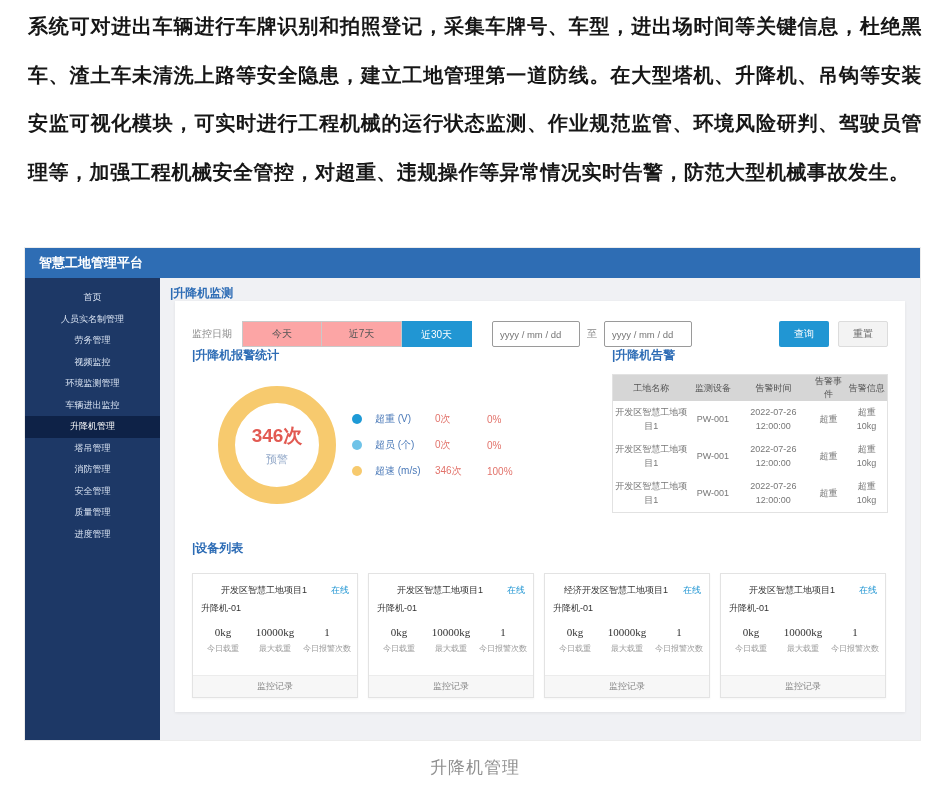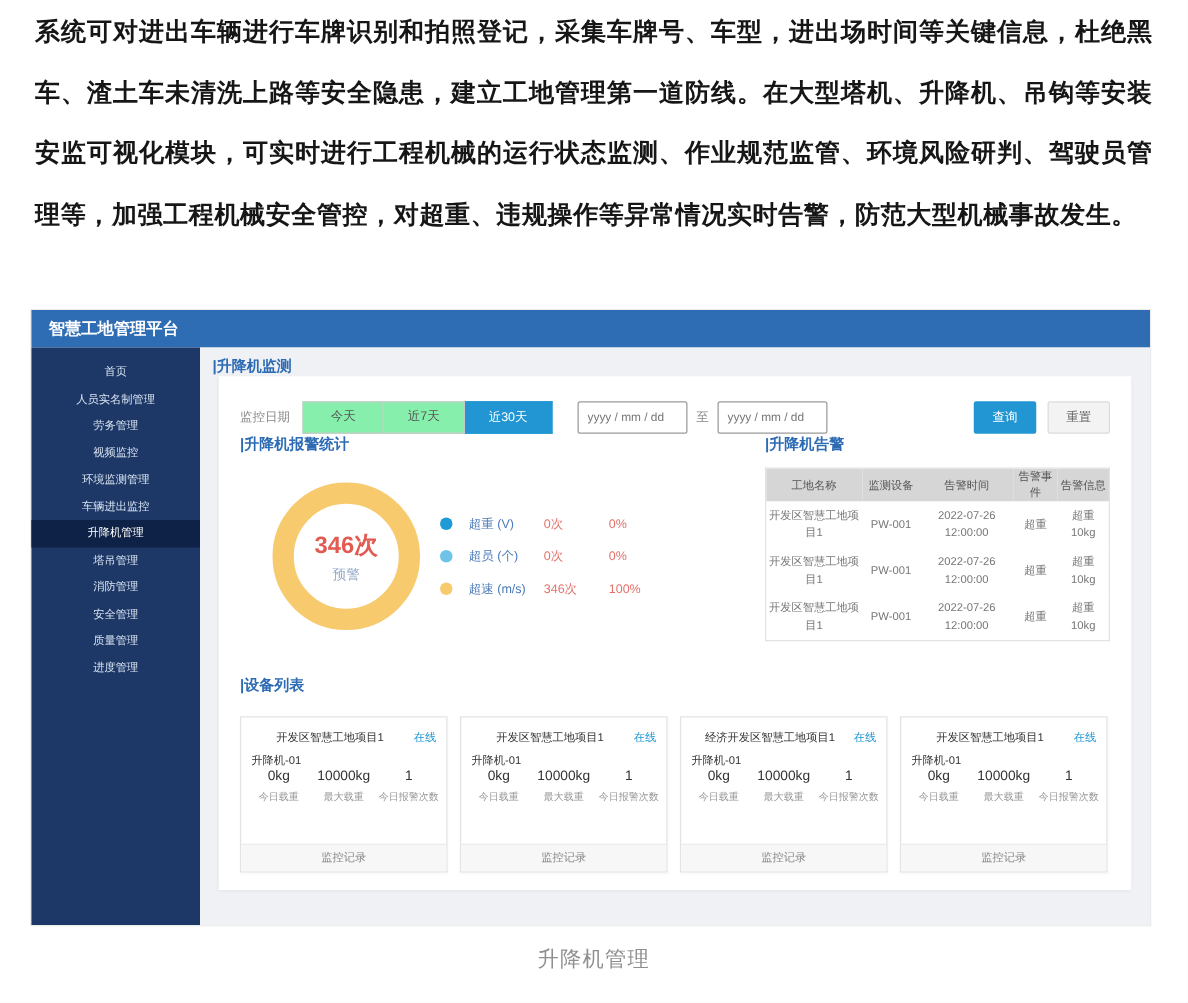--- a/index.html
+++ b/index.html
@@ -40,22 +40,22 @@
     position:absolute; left:15px; top:23px; width:730px; height:411px;
     background:#fff; box-shadow:0 1px 3px rgba(0,0,0,.07);
     padding:20px 17px 0 17px;
   }
 
   
   .filter-row{ display:flex; align-items:center; height:26px; }
   .f-label{ font-size:10px; color:#8a8a8a; margin-right:10px; }
   .btn-group{ display:flex; }
   .qbtn{
-    width:65px; height:26px; line-height:24px; text-align:center;
-    font-size:10px; color:#555; background:#86efac; border:1px solid #c9c9c9;
+    width:80px; height:26px; line-height:24px; text-align:center;
+    font-size:10px; color:#555; background:#fca5a5; border:1px solid #c9c9c9;
     cursor:pointer;
   }
   .qbtn + .qbtn{ border-left:none; }
   .qbtn.active{ width:70px; background:#2196d3; border-color:#2196d3; color:#fff; line-height:26px; }
   .date-input{
     width:88px; height:26px; border:1px solid #9a9a9a; border-radius:2px;
     font-size:9.5px; color:#777; padding-left:7px; margin-left:20px;
     font-family:"Liberation Sans","DejaVu Sans",sans-serif;
   }
   .date-input + .to-label{ margin:0 7px; }
@@ -109,21 +109,21 @@
   .devices{ margin-top:27px; }
   .cards{ display:flex; gap:10px; margin-top:16px; }
   .card{
     width:166px; height:125px; background:#fff; border:1px solid #e3e3e3;
     position:relative; box-shadow:0 1px 2px rgba(0,0,0,.04); flex:none;
   }
   .card-title-row{ display:flex; align-items:center; padding:10px 8px 0 8px; font-size:9px; }
   .card-site{ flex:1; text-align:center; color:#333; white-space:nowrap; overflow:hidden; }
   .card-status{ color:#2196d3; margin-left:4px; cursor:pointer; flex:none; }
   .card-device{ font-size:9px; color:#333; margin:5px 0 0 8px; }
-  .card-stats{ display:flex; text-align:center; padding:0 4px; }
+  .card-stats{ display:flex; text-align:center; margin-top:11px; padding:0 4px;font-family:Liberation Serif, serif; }
   .stat{ flex:1; }
   .stat-val{ font-size:11px; color:#333; }
   .stat-label{ font-size:8px; color:#999; margin-top:5px; white-space:nowrap; }
   .card-footer{
     position:absolute; left:0; right:0; bottom:0; height:22px; line-height:21px;
     background:#f7f7f7; border-top:1px solid #ececec; text-align:center;
     font-size:9px; color:#888; cursor:pointer;
   }
 
   

